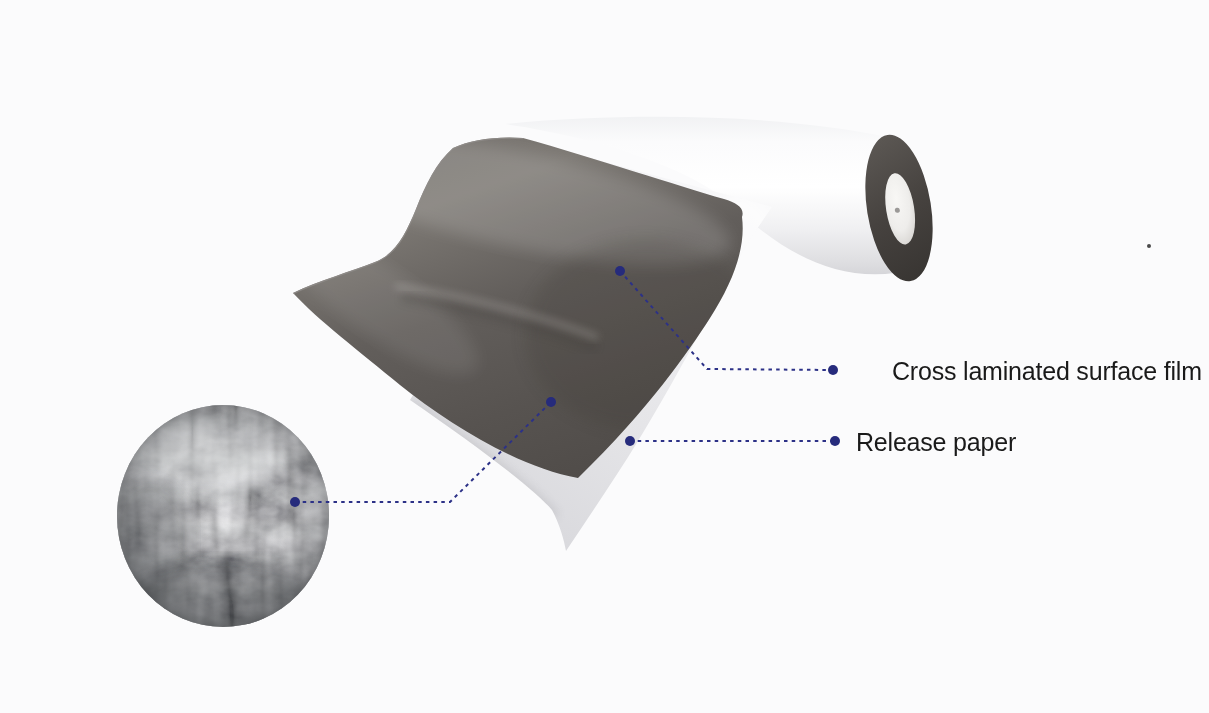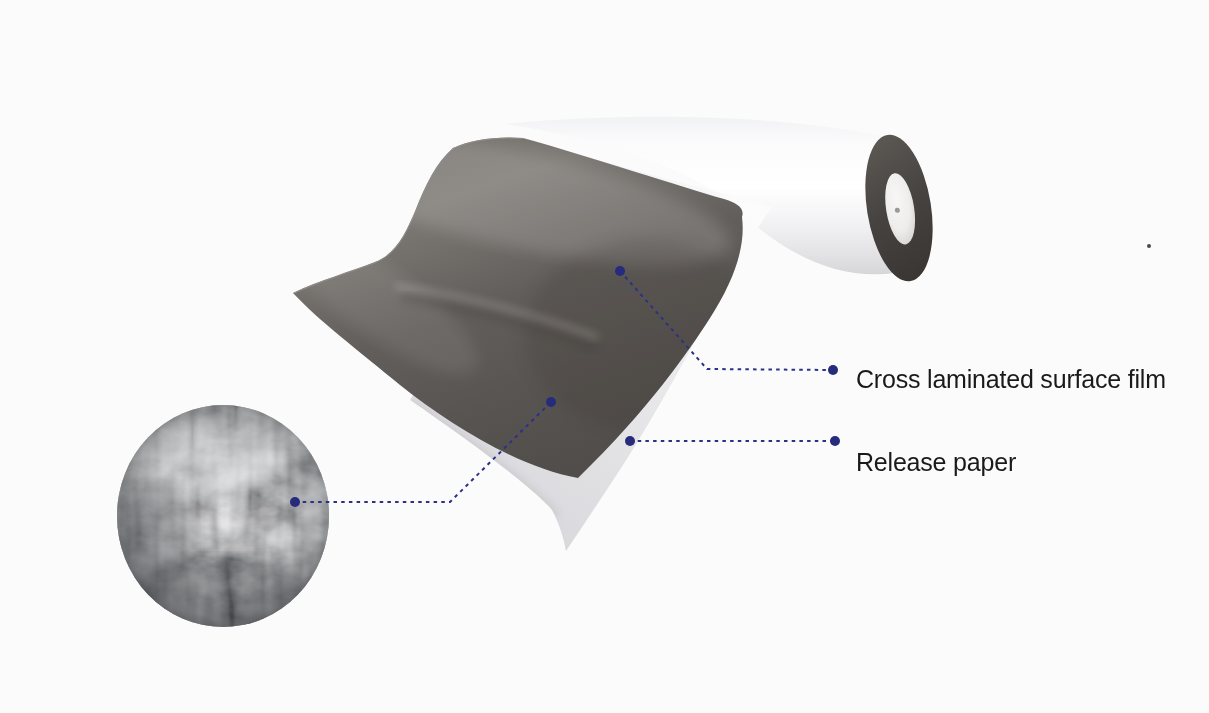--- a/index.html
+++ b/index.html
@@ -12,22 +12,22 @@
   }
   .stage svg{position:absolute;left:0;top:0;}
   .callout-label{
     position:absolute;
     color:#1a1a1a;
     font-size:25px;
     letter-spacing:-0.2px;
     white-space:nowrap;
     line-height:1.15;
   }
-  #label-film{left:856px;top:357px;margin-top:8px;}
-  #label-paper{left:856px;top:448px;}
+  #label-film{left:892px;top:357px;}
+  #label-paper{left:856px;top:428px;}
   #label-asphalt{left:8px;top:643px;font-size:28px;}
 </style>
 </head>
 <body>
 
 <div class="stage">
 
   <svg width="1209" height="713" viewBox="0 0 1209 713">
     <defs>
       <linearGradient id="cylGrad" gradientUnits="userSpaceOnUse" x1="700" y1="112" x2="700" y2="300">

